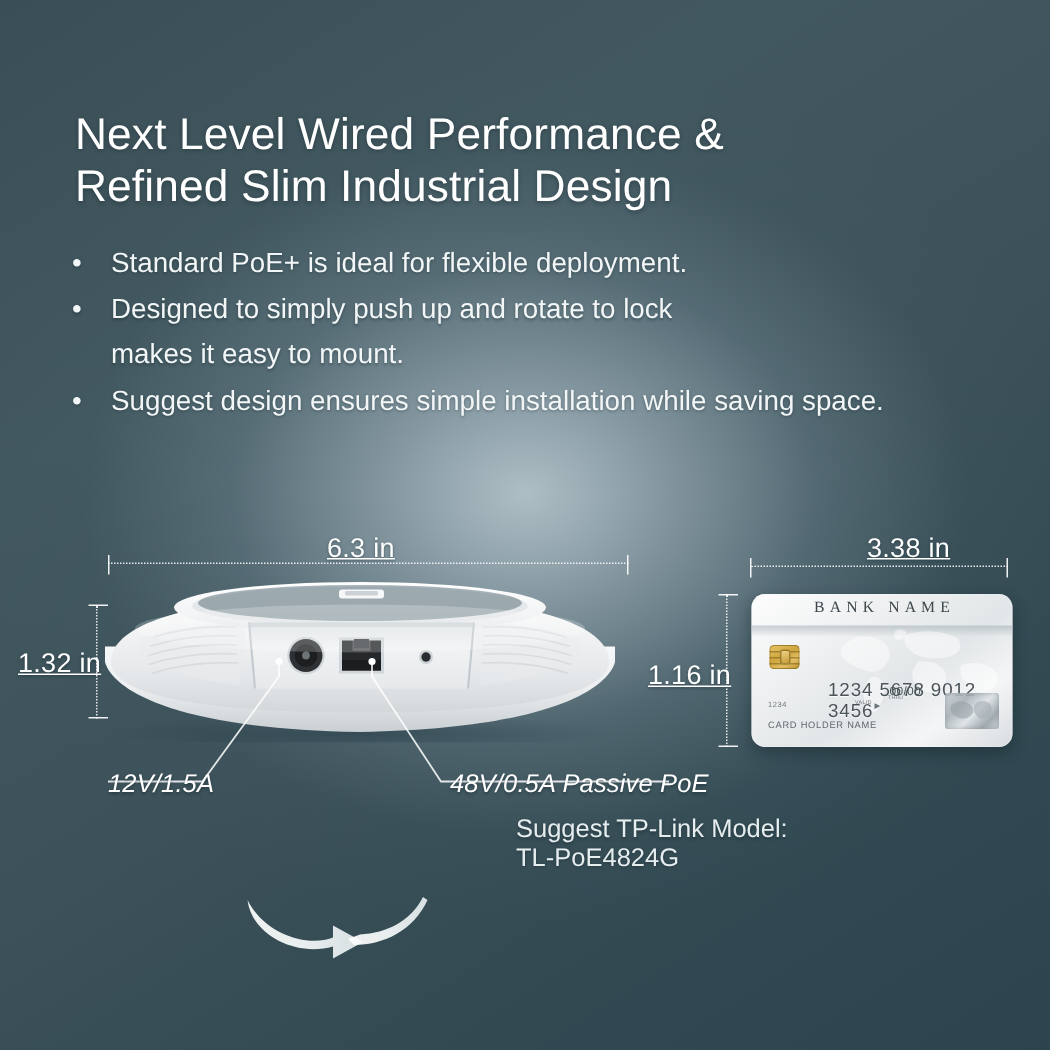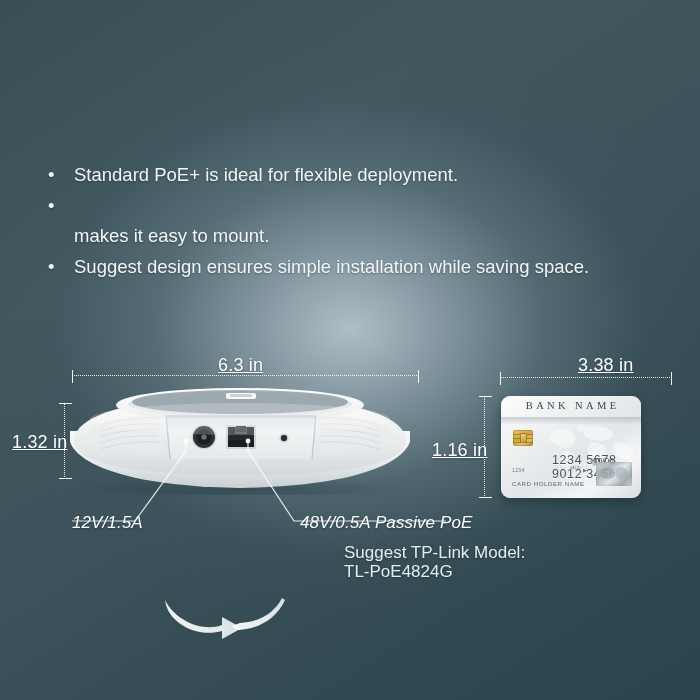--- a/index.html
+++ b/index.html
@@ -102,21 +102,21 @@
     font-size:17px;
     line-height:19px;
     text-shadow:0 1px 2px rgba(20,38,45,0.5);
     white-space:nowrap;
     margin-left:44px;
   }
 
   
   #bank-card {
     position:absolute; left:501px; top:396px;
-    width:140px; height:102px;
+    width:174px; height:102px;
     border-radius:9px;
     background:linear-gradient(145deg,#fdfdfd 0%,#eef0f1 32%,#e2e6e8 58%,#f4f5f6 78%,#d9dde0 100%);
     box-shadow:0 4px 10px rgba(18,34,42,0.45), inset 0 0 1px rgba(255,255,255,0.9);
     overflow:hidden;
   }
   #bank-card .stripe {
     position:absolute; left:0; top:21px; width:100%; height:7px;
     background:linear-gradient(180deg,rgba(160,172,178,0.55),rgba(205,214,218,0.15));
   }
   #bank-card .bank-name {
@@ -192,28 +192,33 @@
   }
 
   
   #rotate-arrow { position:absolute; left:160px; top:592px; width:130px; height:60px; }
 </style>
 </head>
 <body>
 
 <div id="page">
 
+  <div class="headline">
+    <span>Next Level Wired Performance &amp;</span>
+    <span>Refined Slim Industrial Design</span>
+  </div>
 
   <div class="bullets">
     <div class="bullet-row">
       <span class="bullet-dot">•</span>
       <span class="bullet-cont">Standard PoE+ is ideal for flexible deployment.</span>
     </div>
     <div class="bullet-row">
       <span class="bullet-dot">•</span>
+      <span class="bullet-cont">Designed to simply push up and rotate to lock</span>
     </div>
     <div class="bullet-row">
       <span class="bullet-dot"></span>
       <span class="bullet-cont">makes it easy to mount.</span>
     </div>
     <div class="bullet-row">
       <span class="bullet-dot">•</span>
       <span class="bullet-cont">Suggest design ensures simple installation while saving space.</span>
     </div>
   </div>

